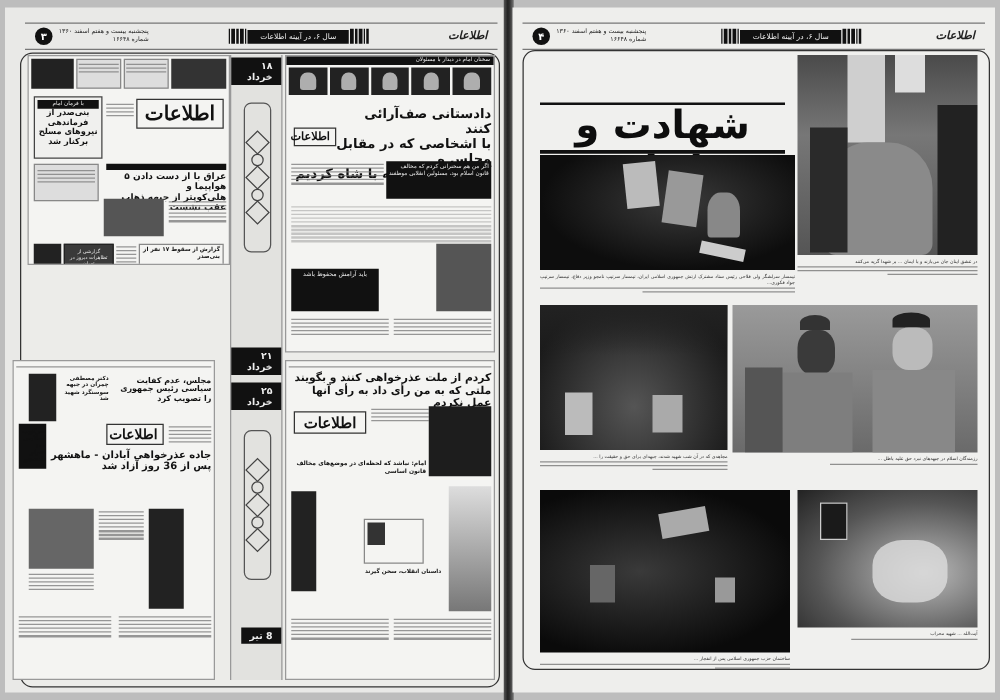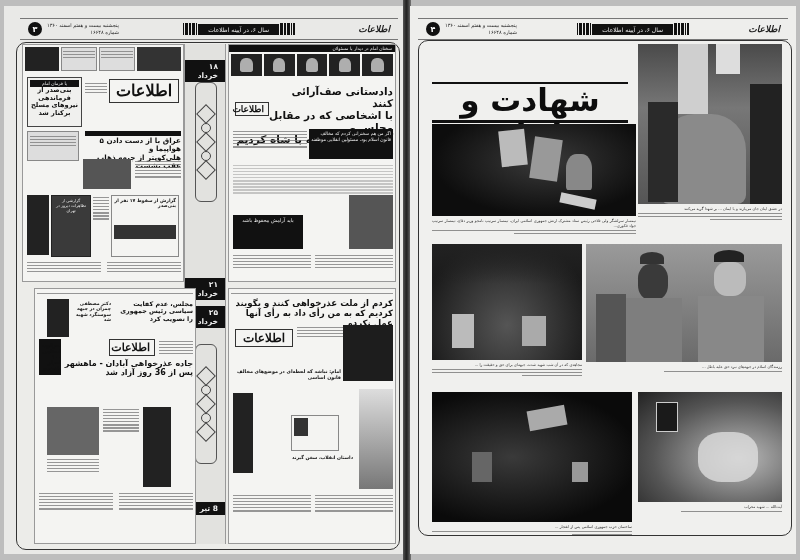--- a/index.html
+++ b/index.html
@@ -68,21 +68,21 @@
             <i class="w"></i>
             <i></i>
             <i></i>
           </div>
       </div>
       <div class="logo">اطلاعات</div>
     </div>
 
     <div class="frame" style="left:12px;top:36px;width:384px;height:508px"></div>
 
-    <div class="clip" style="left:18px;top:38px;width:162px;height:238px">
+    <div class="clip" style="left:18px;top:38px;width:162px;height:168px">
       <div style="display:flex;gap:2px;padding:2px;height:28px">
         <div style="flex:1;background:#222"></div>
         <div style="flex:1;background:#ddd;border:1px solid #888">
             <div class="txt" style="padding:1px">
               <span></span>
               <span></span>
               <span></span>
             </div>
           </div>
         <div style="flex:1;background:#ddd;border:1px solid #888">
@@ -153,21 +153,21 @@
         </div>
       <div class="txt" style="position:absolute;left:84px;top:215px;width:74px">
           <span></span>
           <span></span>
           <span></span>
           <span></span>
         </div>
     </div>
 
     <div class="ornstrip" style="left:180px;top:38px;width:42px;height:500px">
-      <div class="datetag" style="right:0;top:16px">۱۸ خرداد</div>
+      <div class="datetag" style="right:0;top:2px">۱۸ خرداد</div>
       <div class="ornament" style="left:10px;top:38px">
           <b></b>
           <b class="c"></b>
           <b></b>
           <b class="c"></b>
           <b></b>
         </div>
       <div class="datetag" style="right:0;top:234px">۲۱ خرداد</div>
       <div class="datetag" style="right:0;top:262px">۲۵ خرداد</div>
       <div class="ornament" style="left:10px;top:300px">
@@ -231,21 +231,21 @@
         </div>
       <div class="txt" style="position:absolute;left:86px;top:208px;width:78px">
           <span></span>
           <span></span>
           <span></span>
           <span></span>
           <span></span>
         </div>
     </div>
 
-    <div class="clip" style="left:30px;top:282px;width:162px;height:256px">
+    <div class="clip" style="left:6px;top:282px;width:162px;height:256px">
       <div class="txt" style="padding:2px;height:6px">
           <span></span>
         </div>
       <div style="position:absolute;left:12px;top:10px;width:22px;height:38px;background:#222"></div>
       <div class="hl" style="position:absolute;left:36px;top:12px;width:40px;font-size:4.6px">دکتر مصطفی چمران در جبهه سوسنگرد شهید شد</div>
       <div class="hl" style="position:absolute;left:82px;top:12px;width:76px;font-size:6.4px">مجلس، عدم کفایت سیاسی رئیس جمهوری را تصویب کرد</div>
       <div class="blackbox" style="position:absolute;left:4px;top:50px;width:22px;height:36px"></div>
       <div class="hl" style="position:absolute;left:4px;top:54px;width:22px;font-size:5px">سرکوب اسلامی ۱۰۰ احرار دانشجو</div>
       <div class="masthead" style="position:absolute;left:74px;top:50px;width:46px;font-size:11px">اطلاعات</div>
       <div class="txt" style="position:absolute;left:124px;top:50px;width:34px">
@@ -295,21 +295,21 @@
           <span></span>
         </div>
     </div>
 
     <div class="clip" style="left:224px;top:282px;width:168px;height:256px">
       <div class="txt" style="padding:2px;height:6px">
           <span></span>
         </div>
       <div class="hl" style="position:absolute;left:4px;top:10px;width:160px;font-size:8.6px">
         <div>کردم از ملت عذرخواهی کنند و بگویند</div>
-        <div>کردیم که به من رأی داد به رأی آنها عمل نکردم</div>
+        <div>ملتی که به من رأی داد به رأی آنها عمل نکردم</div>
       </div>
       <div class="masthead" style="position:absolute;left:6px;top:40px;width:58px;font-size:12px">اطلاعات</div>
       <div class="txt" style="position:absolute;left:68px;top:36px;width:46px">
           <span></span>
           <span></span>
           <span></span>
           <span></span>
         </div>
       <div style="position:absolute;left:114px;top:36px;width:50px;height:56px;background:#1d1d1d"></div>
       <div class="hl" style="position:absolute;left:4px;top:80px;width:108px;font-size:4.8px">امام: نباشد که لحظه‌ای در موضع‌های مخالف قانون اساسی</div>

